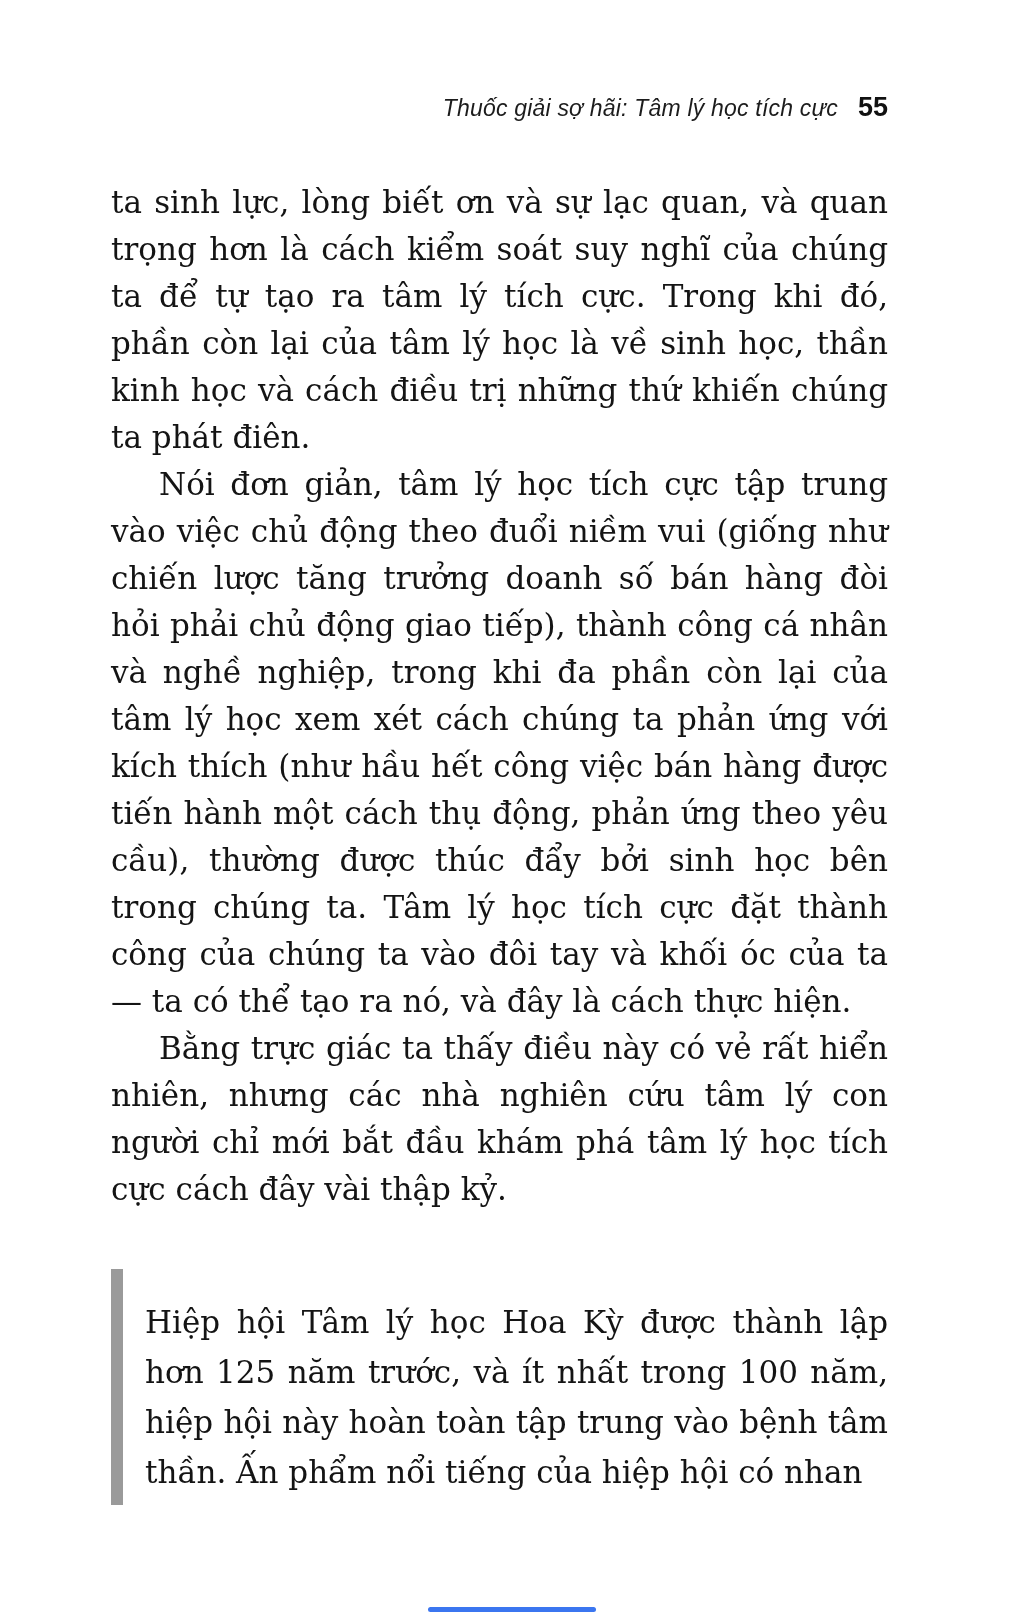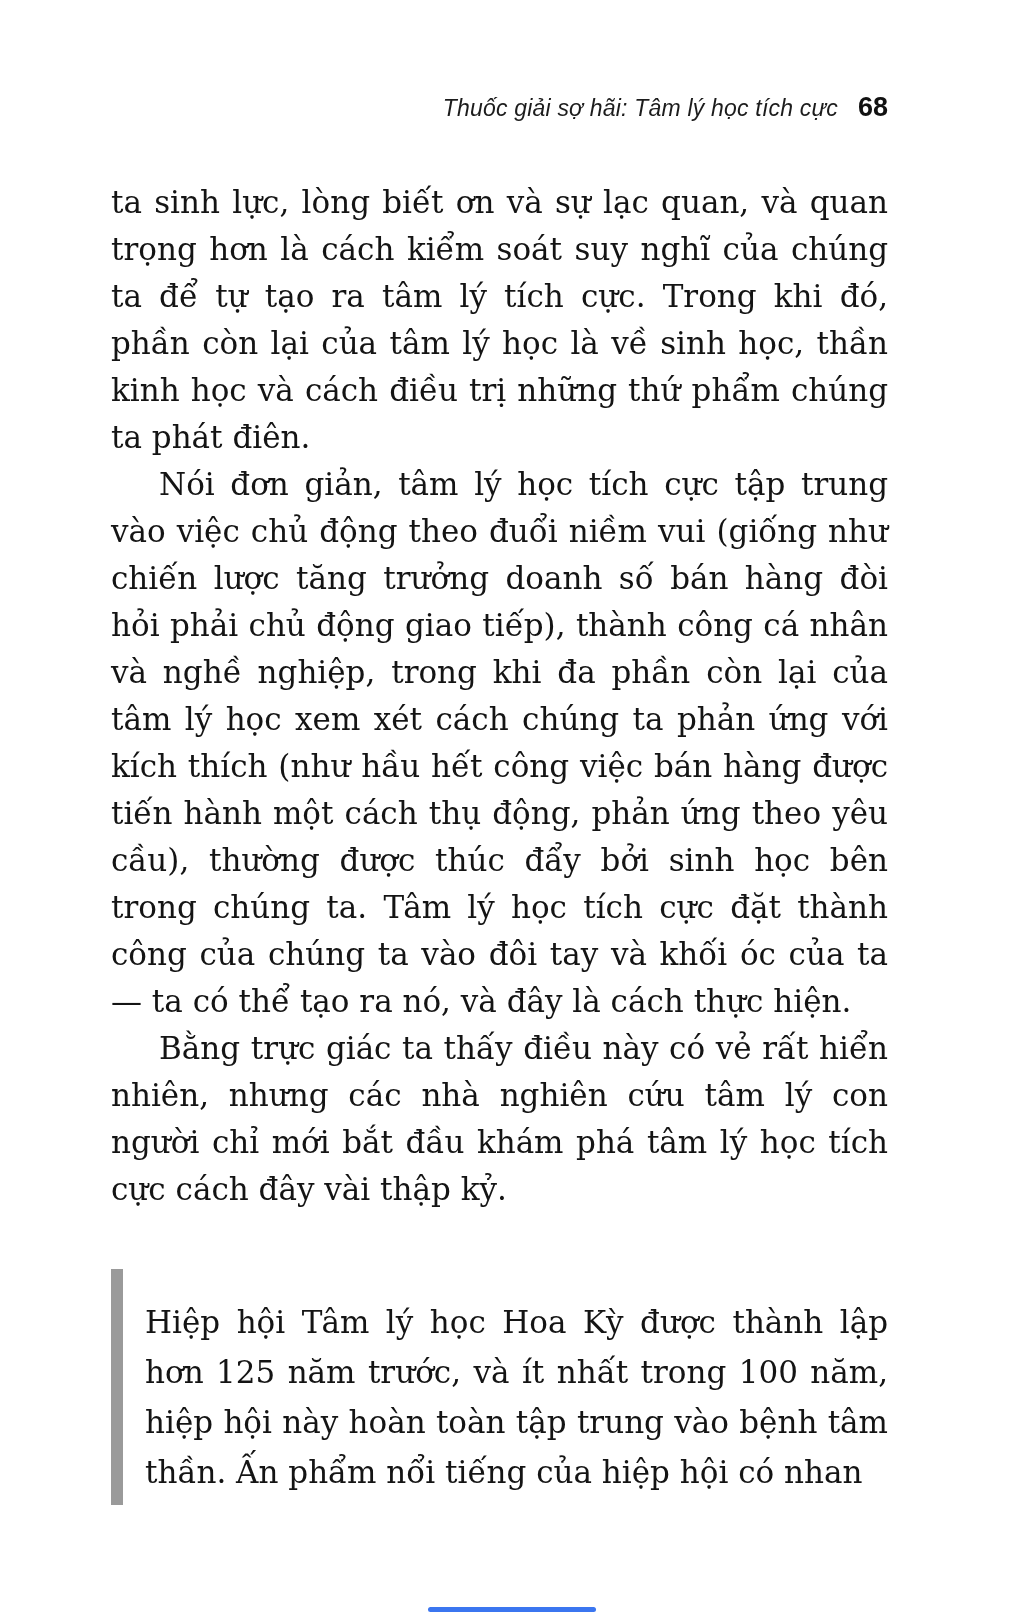--- a/index.html
+++ b/index.html
@@ -98,25 +98,25 @@
     border-radius: 3px;
   }
 </style>
 </head>
 <body>
 
 <div class="page">
 
   <div class="running-header">
     <span class="running-title">Thuốc giải sợ hãi: Tâm lý học tích cực</span>
-    <span class="page-number">68</span>
+    <span class="page-number">55</span>
   </div>
 
   <div class="body-copy">
-    <p class="body-para">ta sinh lực, lòng biết ơn và sự lạc quan, và quan trọng hơn là cách kiểm soát suy nghĩ của chúng ta để tự tạo ra tâm lý tích cực. Trong khi đó, phần còn lại của tâm lý học là về sinh học, thần kinh học và cách điều trị những thứ phẩm chúng ta phát điên.</p>
+    <p class="body-para">ta sinh lực, lòng biết ơn và sự lạc quan, và quan trọng hơn là cách kiểm soát suy nghĩ của chúng ta để tự tạo ra tâm lý tích cực. Trong khi đó, phần còn lại của tâm lý học là về sinh học, thần kinh học và cách điều trị những thứ khiến chúng ta phát điên.</p>
     <p class="body-para indent">Nói đơn giản, tâm lý học tích cực tập trung vào việc chủ động theo đuổi niềm vui (giống như chiến lược tăng trưởng doanh số bán hàng đòi hỏi phải chủ động giao tiếp), thành công cá nhân và nghề nghiệp, trong khi đa phần còn lại của tâm lý học xem xét cách chúng ta phản ứng với kích thích (như hầu hết công việc bán hàng được tiến hành một cách thụ động, phản ứng theo yêu cầu), thường được thúc đẩy bởi sinh học bên trong chúng ta. Tâm lý học tích cực đặt thành công của chúng ta vào đôi tay và khối óc của ta — ta có thể tạo ra nó, và đây là cách thực hiện.</p>
     <p class="body-para indent">Bằng trực giác ta thấy điều này có vẻ rất hiển nhiên, nhưng các nhà nghiên cứu tâm lý con người chỉ mới bắt đầu khám phá tâm lý học tích cực cách đây vài thập kỷ.</p>
   </div>
 
   <div class="callout-section">
     <div class="callout-bar" style="background: rgb(154, 154, 154);"></div>
     <div class="callout-content">
       <p class="callout-para">Hiệp hội Tâm lý học Hoa Kỳ được thành lập hơn 125 năm trước, và ít nhất trong 100 năm, hiệp hội này hoàn toàn tập trung vào bệnh tâm thần. Ấn phẩm nổi tiếng của hiệp hội có nhan</p>
     </div>
   </div>

